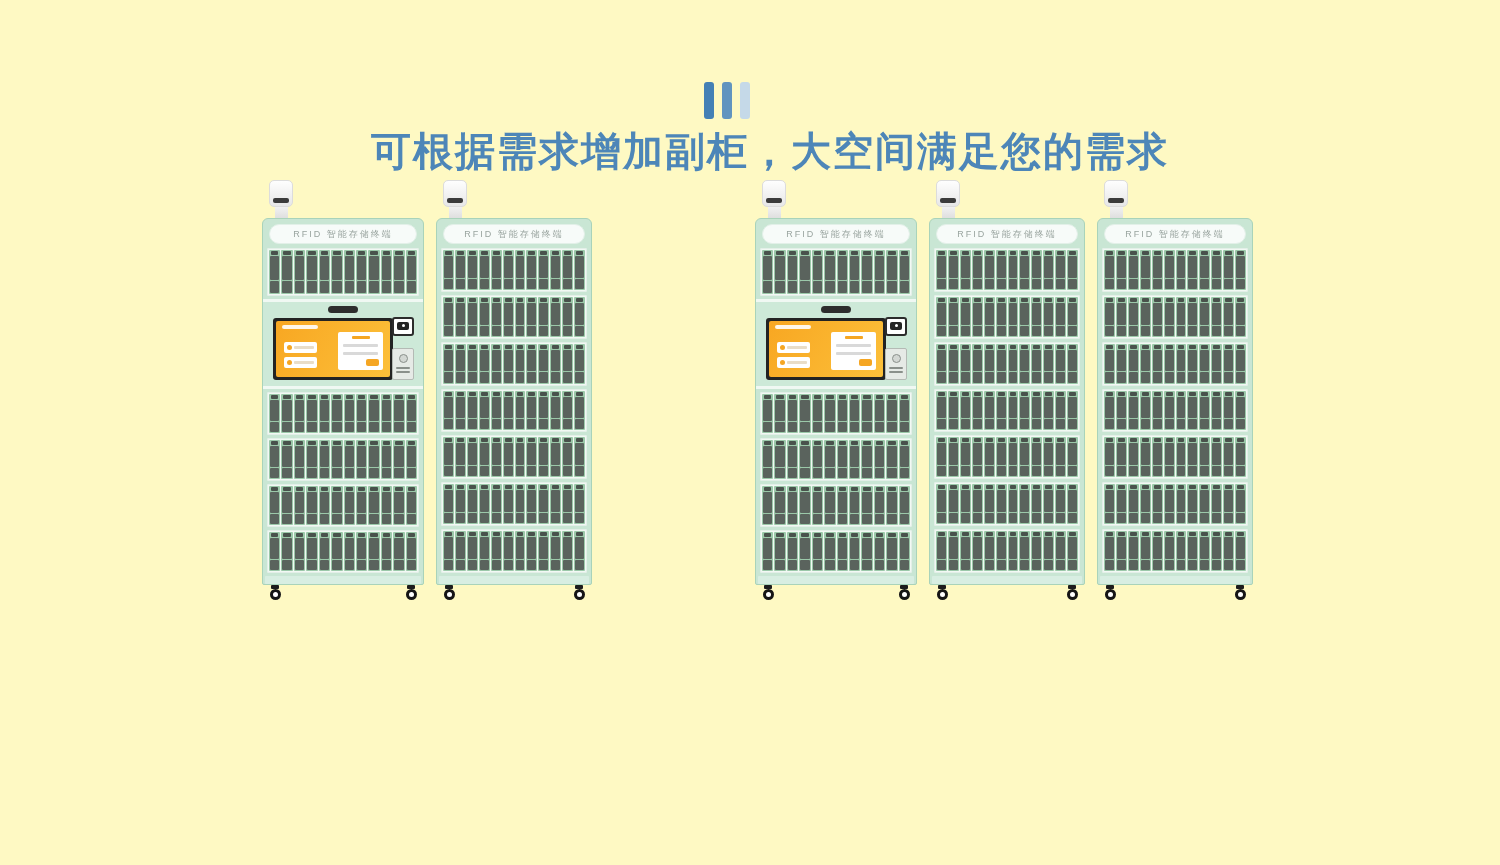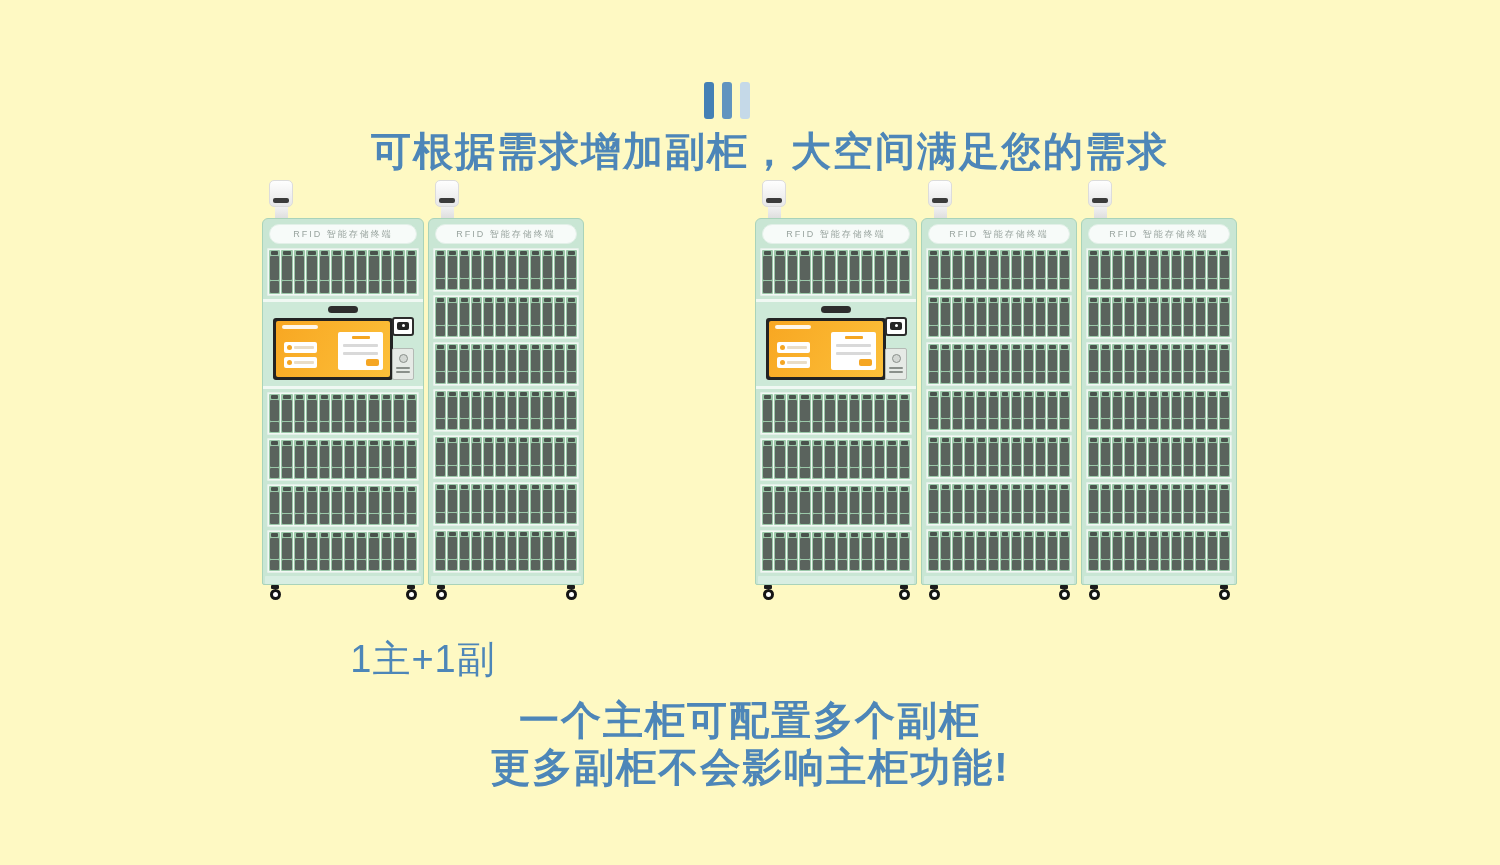--- a/index.html
+++ b/index.html
@@ -12,21 +12,21 @@
   .bar { width:10px; height:37px; border-radius:3px; background:#4480b5; }
 
   
   .heading { position:absolute; top:124px; left:0; width:100%; text-align:center;
              transform:translateX(20px); font-size:40px; font-weight:bold; letter-spacing:2px; color:#4d86b8; }
 
   
   .group { position:absolute; top:180px; display:flex; flex-direction:column; }
   #group-0 { left:262px; }
   #group-1 { left:755px; }
-  .cabinets { display:flex; gap:4px; align-items:flex-end; }
+  .cabinets { display:flex; gap:12px; align-items:flex-end; }
   .group-label { text-align:center; margin-top:33px; font-size:38px; color:#4d86b8; letter-spacing:1px; }
 
   
   .footer { position:absolute; top:697px; left:0; width:100%; text-align:center;
             font-size:40px; font-weight:bold; color:#4d86b8; line-height:47px; letter-spacing:2px; }
 
   
   .cabinet { position:relative; height:421px; flex:none; }
   .cabinet.main { width:162px; }
   .cabinet.aux  { width:156px; }
@@ -932,21 +932,20 @@
             </div>
           </div>
           <div class="wheel wheel-r">
             <div class="wheel-mount"></div>
             <div class="wheel-ball">
               <div class="wheel-hub"></div>
             </div>
           </div>
         </div>
       </div>
-    <div class="group-label">1主+1副</div>
   </div>
 
   <div class="group" id="group-1">
     <div class="cabinets">
         <div class="cabinet main">
           <div class="cam">
             <div class="cam-head">
               <div class="cam-band"></div>
             </div>
             <div class="cam-post"></div>
@@ -2222,18 +2221,14 @@
           <div class="wheel wheel-r">
             <div class="wheel-mount"></div>
             <div class="wheel-ball">
               <div class="wheel-hub"></div>
             </div>
           </div>
         </div>
       </div>
   </div>
 
-  <div class="footer">
-    <div>一个主柜可配置多个副柜</div>
-    <div>更多副柜不会影响主柜功能!</div>
-  </div>
 
 </div>
 
 </body></html>

